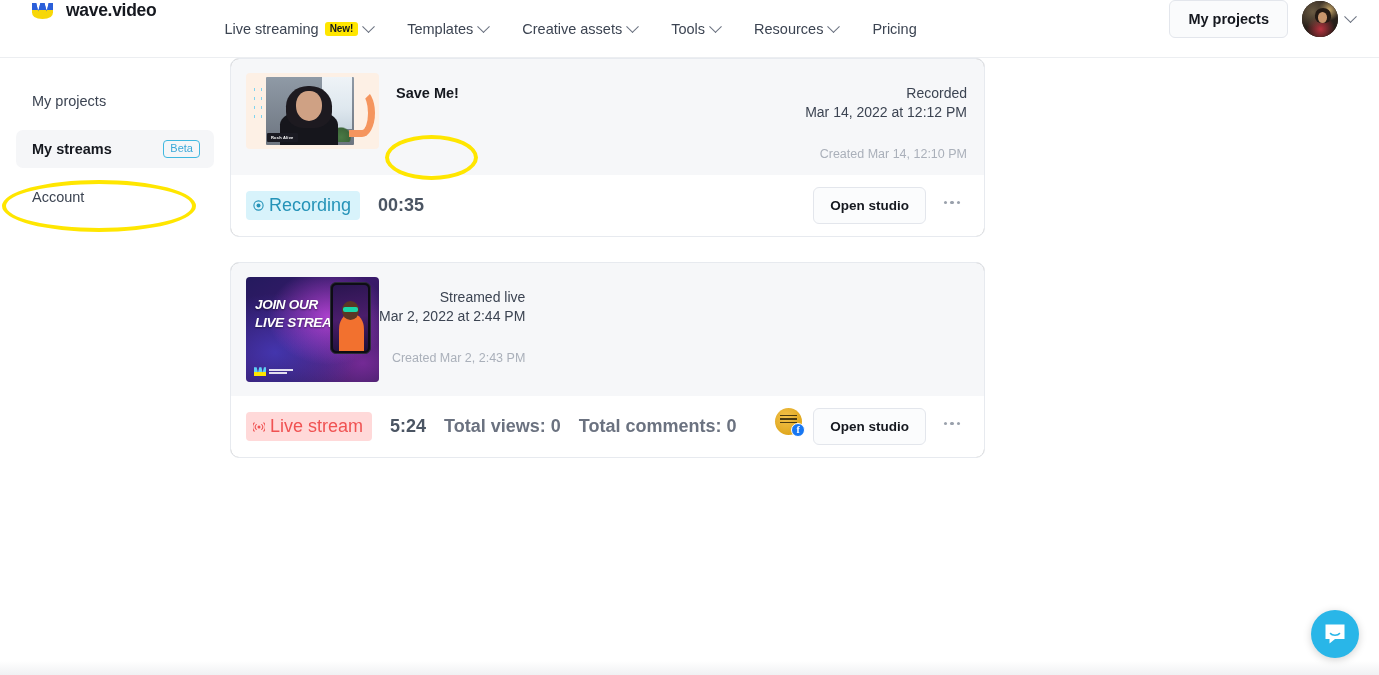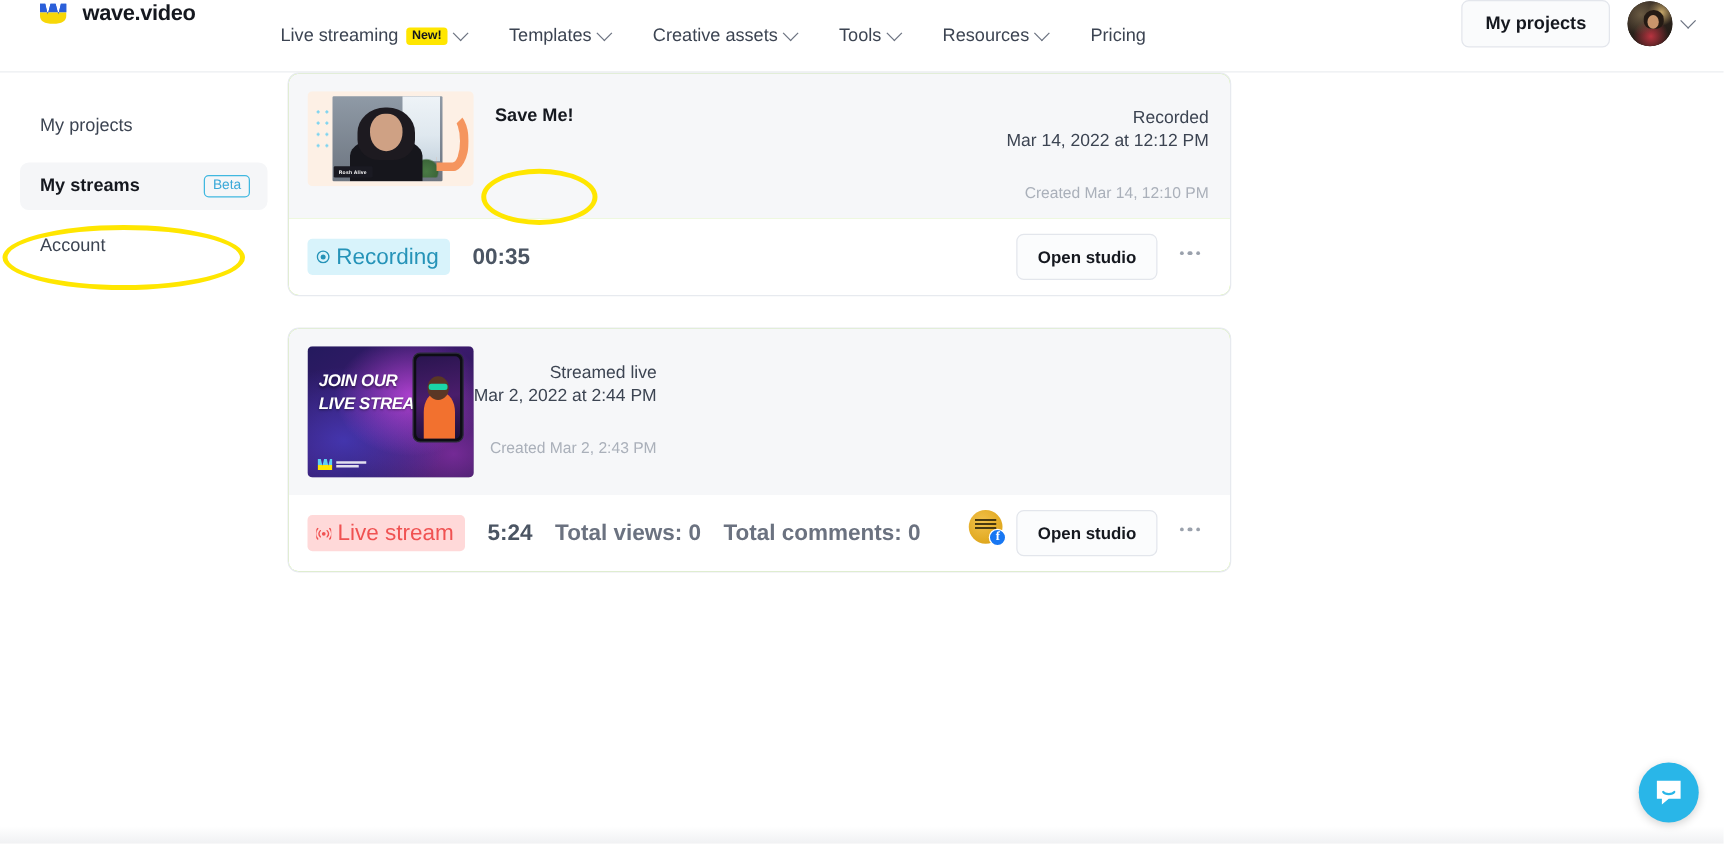--- a/index.html
+++ b/index.html
@@ -130,21 +130,21 @@
     padding: 13px 22px;
     display: flex; align-items: center; gap: 9px;
     cursor: pointer;
     font-family: "Liberation Sans", sans-serif;
   }
 
   
   .cards { margin-left: 0; width: 755px; position: relative; left: 0; }
   .card {
     border: 1px solid #e7eaef; border-radius: 9px;
-    overflow: hidden; margin-bottom: 25px; background: #bef264;
+    overflow: hidden; margin-bottom: 25px; background: #a3a3a3;
   }
   .card-top {
     background: #f6f7f9;
     display: flex; padding: 14px 17px 14px 15px;
     min-height: 105px;
   }
   .thumb {
     width: 133px; height: 76px; border-radius: 4px;
     overflow: hidden; flex: 0 0 133px; position: relative;
   }

